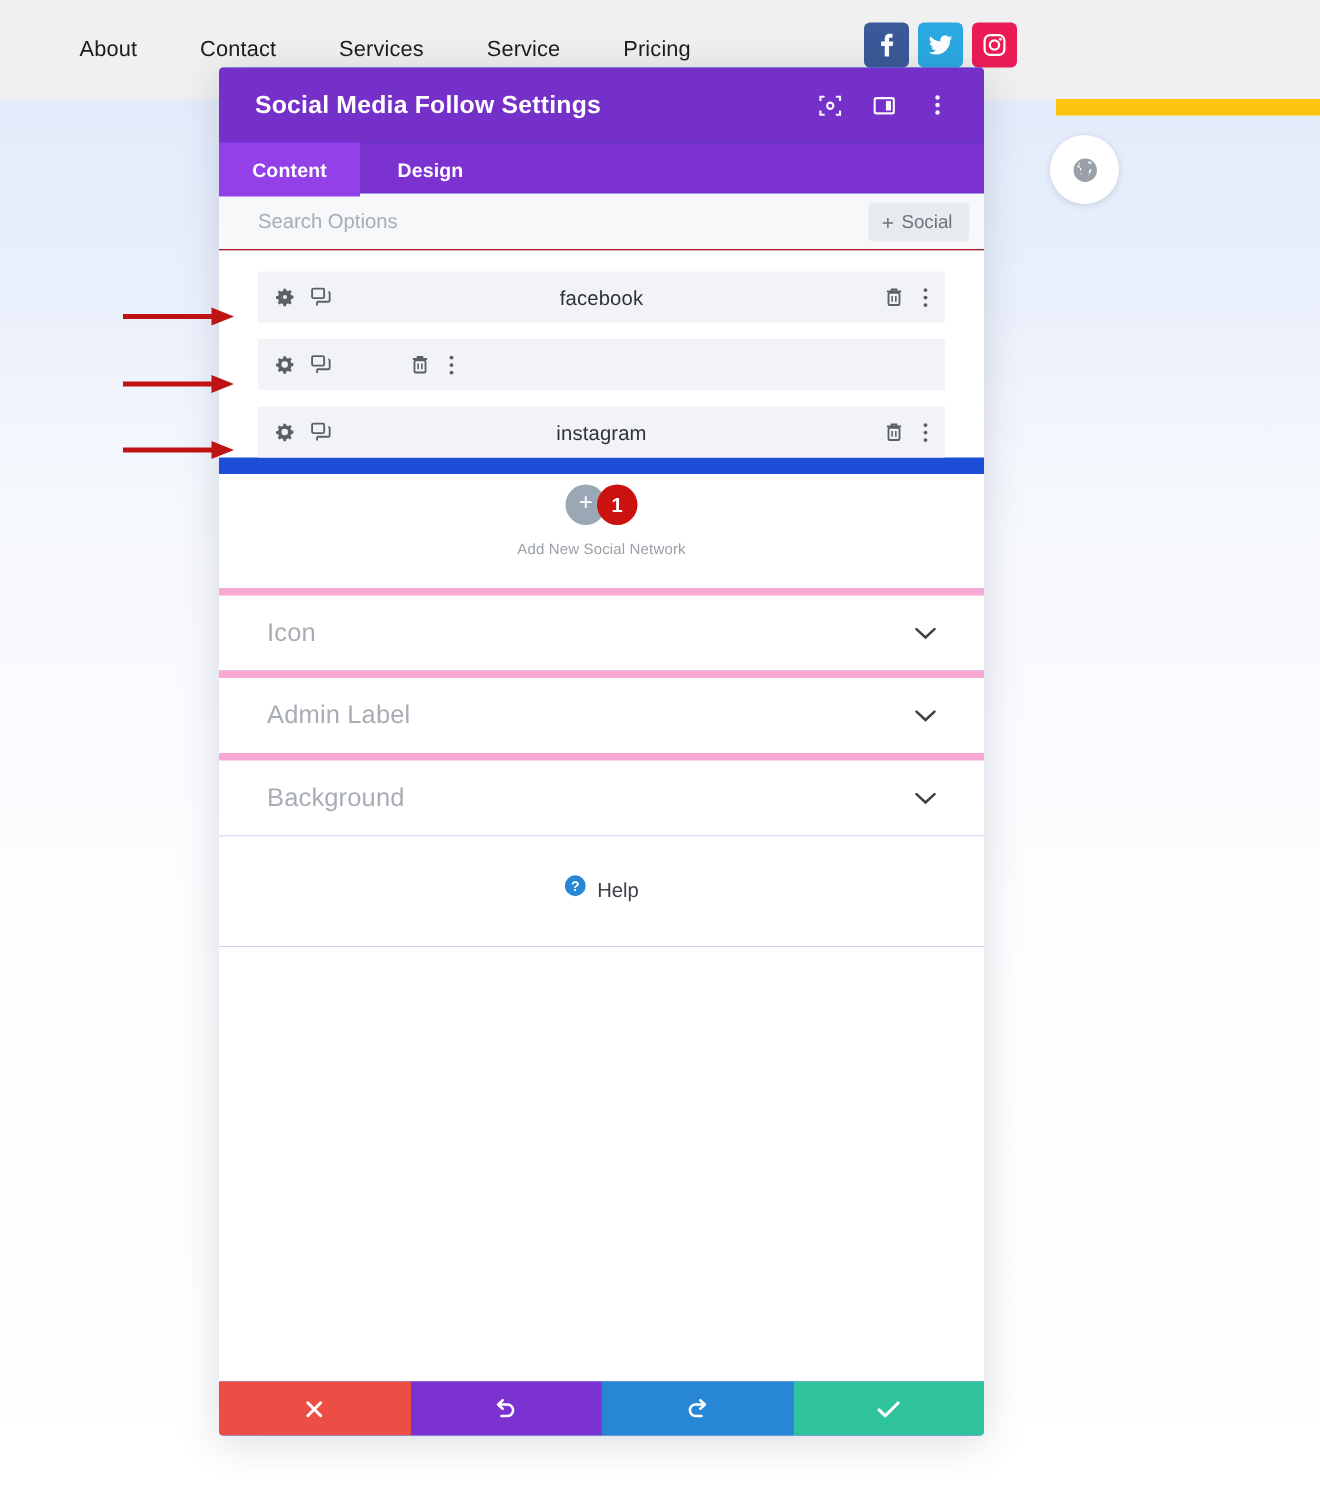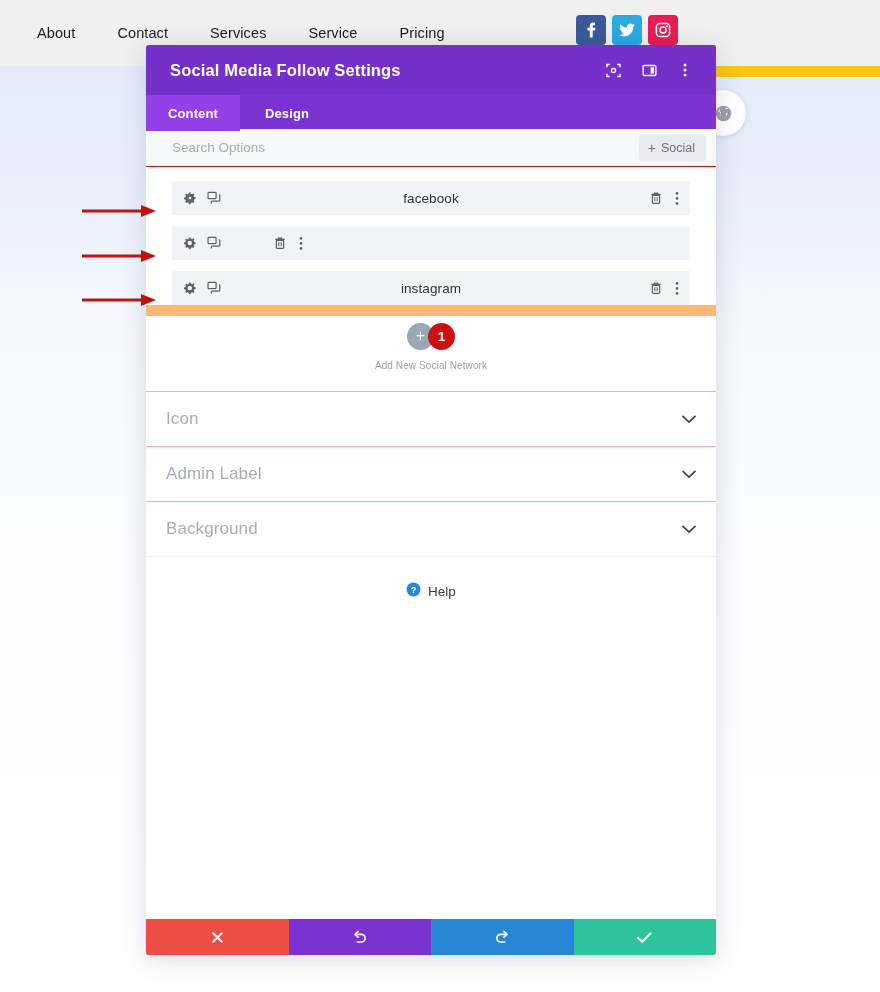--- a/index.html
+++ b/index.html
@@ -34,21 +34,21 @@
     background: #f0f0f0;
   }
   .topnav-yellow {
     position: absolute;
     right: 0; top: 0;
     width: 176px; height: 77px;
     background: #fcc60f;
   }
   .nav-links {
     position: absolute;
-    left: 0; top: 0;
+    left: 16px; top: 0;
     height: 66px;
     display: flex;
     align-items: center;
     padding-left: 16px;
   }
   .nav-link {
     font-size: 14.5px;
     color: #1c1c1c;
     padding: 0 21px;
     letter-spacing: .1px;
@@ -89,22 +89,22 @@
     z-index: 2;
   }
 
   
   .arrows { position: absolute; left: 0; top: 0; z-index: 12; pointer-events: none; }
 
   
   .modal {
     position: absolute;
     left: 146px; top: 45px;
-    width: 570px;
-    background: #fdba74;
+    width: 510px;
+    background: #1d4ed8;
     box-shadow: 0 4px 26px rgba(40,50,80,.17);
     z-index: 10;
     border-radius: 3px;
     overflow: hidden;
   }
 
   .modal-titlebar {
     height: 50px;
     background: #7430c8;
     display: flex;
@@ -244,24 +244,24 @@
     margin-top: 6px;
     font-size: 10px;
     color: #9ba0a8;
     letter-spacing: .1px;
     cursor: pointer;
   }
 
   
   .acc {
     height: 55px;
-    border-top: 1px solid #f9a8d4;
-    display: flex;
-    align-items: center;
-    padding: 0 20px;
+    border-top: 5px solid #f9a8d4;
+    display: flex;
+    align-items: center;
+    padding: 0 32px;
     cursor: pointer;
     background: #ffffff;
   }
   .acc:first-child { border-top: 1px solid #eef0f3; }
   .acc-title {
     flex: 1;
     font-size: 17px;
     color: #a8adb5;
     letter-spacing: .1px;
   }

